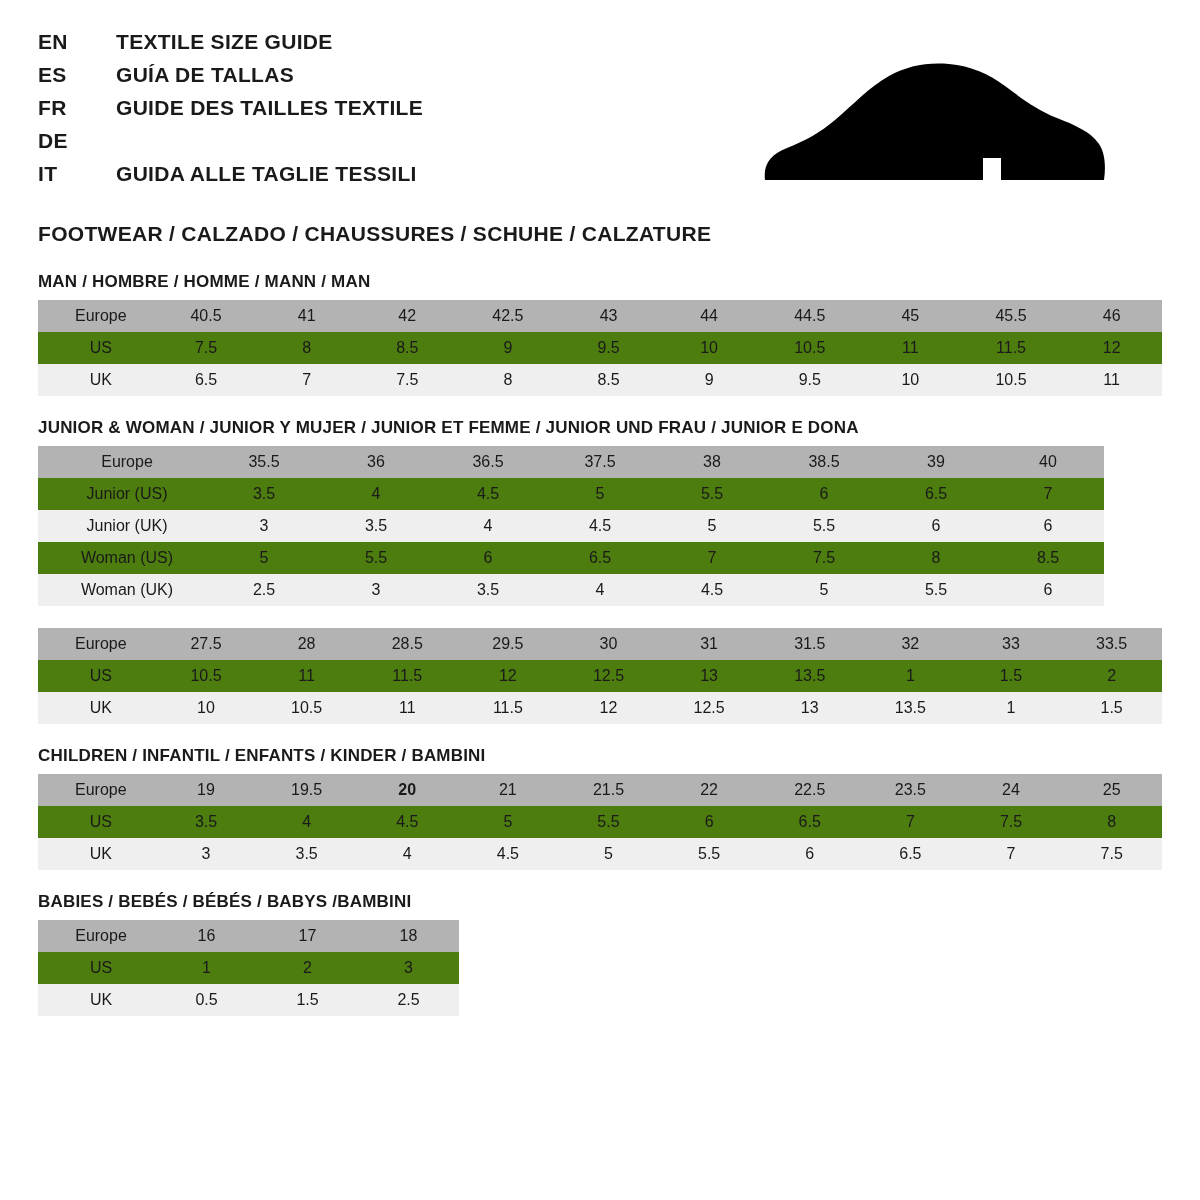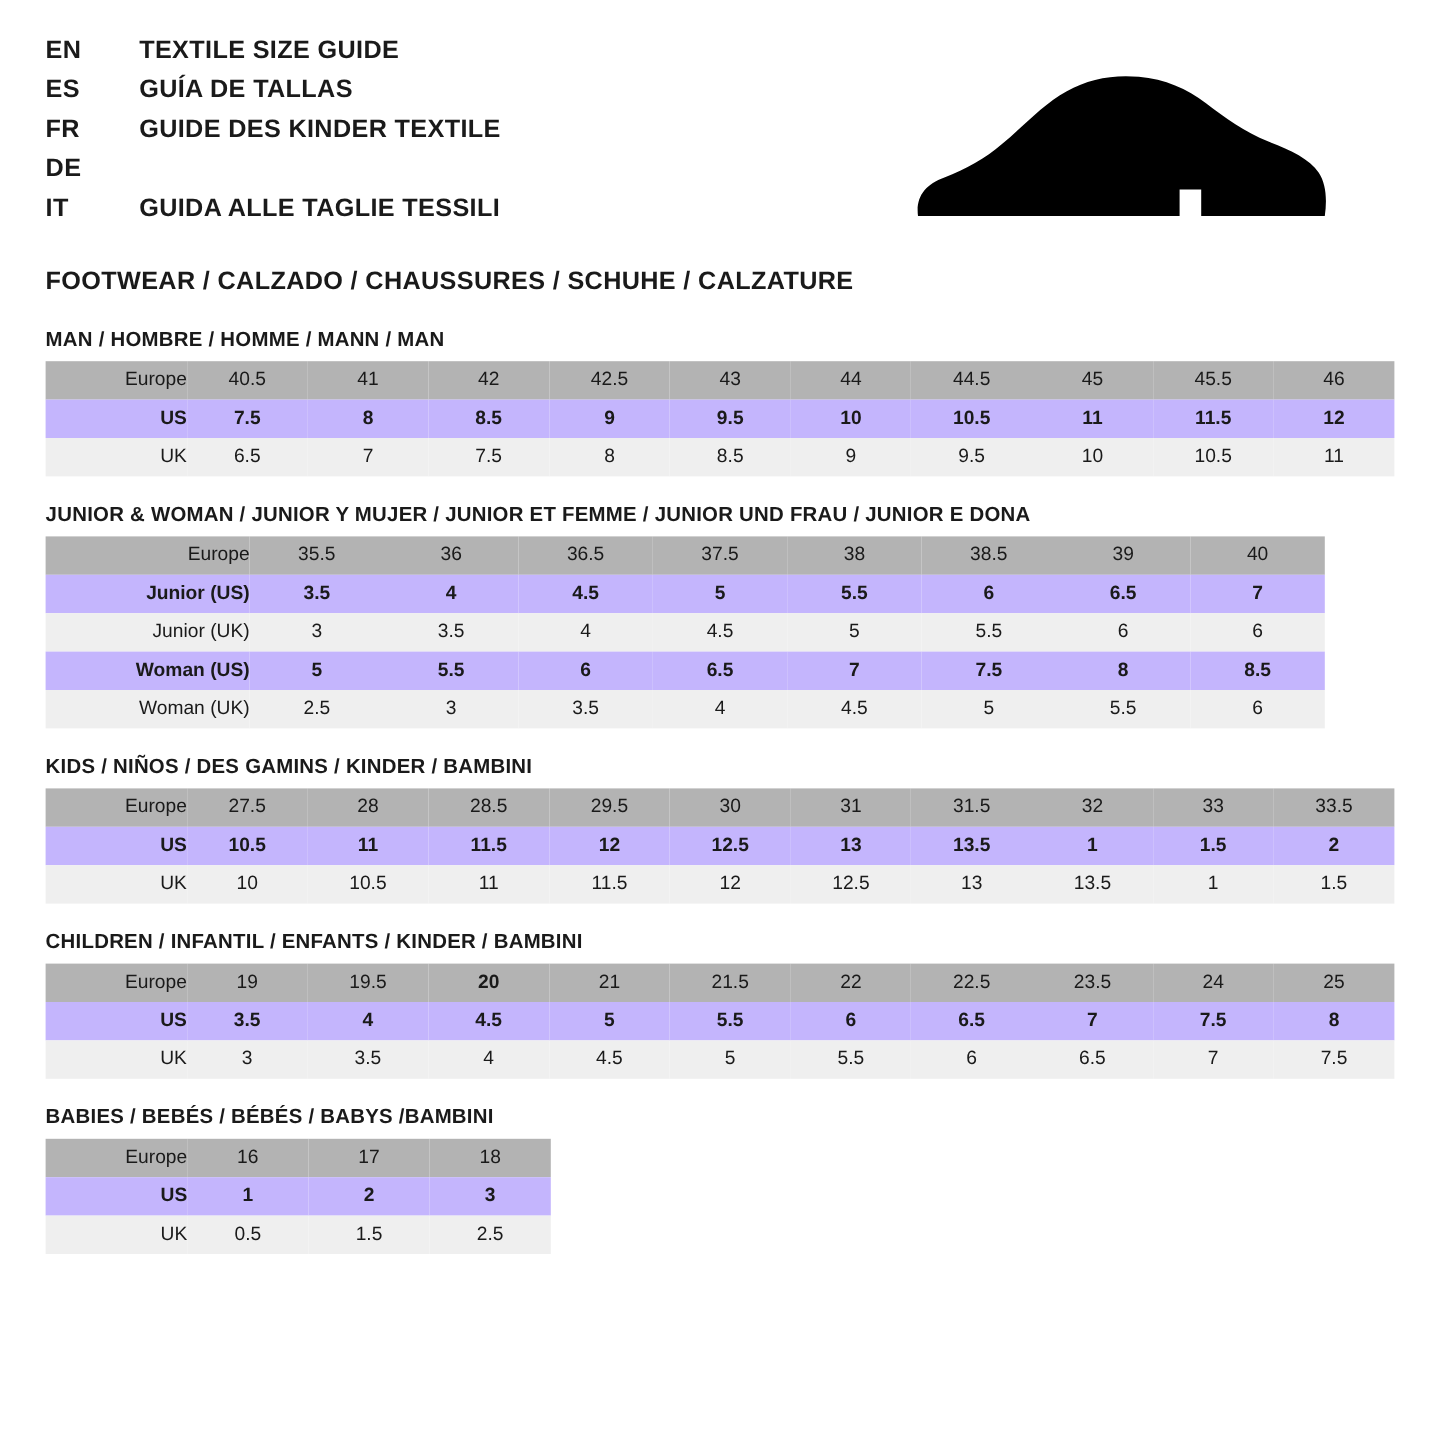--- a/index.html
+++ b/index.html
@@ -74,24 +74,24 @@
     height: 32px;
     padding: 0;
     text-align: center;
     vertical-align: middle;
     white-space: nowrap;
   }
   tr.head td {
     background: #b3b3b3;
     font-weight: normal;
   }
-  tr.odd td { background: #c4b5fd; font-weight: bold; }
+  tr.odd td { background: #4d7c0f; }
   tr.even td { background: #efefef; }
   td.rowlabel {
-    text-align: right;
+    text-align: center;
     padding-left: 8px;
   }
   .spacer-tall { height: 26px; }
   .spacer-short { height: 22px; }
 </style>
 </head>
 <body>
 
 <div class="page">
 
@@ -100,21 +100,21 @@
         <div class="lang-row">
           <div class="lang-code">EN</div>
           <div class="lang-text">TEXTILE SIZE GUIDE</div>
         </div>
         <div class="lang-row">
           <div class="lang-code">ES</div>
           <div class="lang-text">GUÍA DE TALLAS</div>
         </div>
         <div class="lang-row">
           <div class="lang-code">FR</div>
-          <div class="lang-text">GUIDE DES KINDER TEXTILE</div>
+          <div class="lang-text">GUIDE DES TAILLES TEXTILE</div>
         </div>
         <div class="lang-row">
           <div class="lang-code">DE</div>
         </div>
         <div class="lang-row">
           <div class="lang-code">IT</div>
           <div class="lang-text">GUIDA ALLE TAGLIE TESSILI</div>
         </div>
       </div>
     <div class="shoe-wrap">
@@ -232,21 +232,20 @@
               <td style="width: 112px;">4.5</td>
               <td style="width: 112px;">5</td>
               <td style="width: 112px;">5.5</td>
               <td style="width: 112px;">6</td>
             </tr>
           </tbody>
         </table>
       </div>
       <div class="group">
         <div class="spacer-short"></div>
-        <div class="group-title">KIDS / NIÑOS / DES GAMINS / KINDER / BAMBINI</div>
         <table>
           <tbody>
             <tr class="head">
               <td class="rowlabel" style="width: 118px;">Europe</td>
               <td style="width: 101px;">27.5</td>
               <td style="width: 101px;">28</td>
               <td style="width: 101px;">28.5</td>
               <td style="width: 101px;">29.5</td>
               <td style="width: 101px;">30</td>
               <td style="width: 101px;">31</td>

